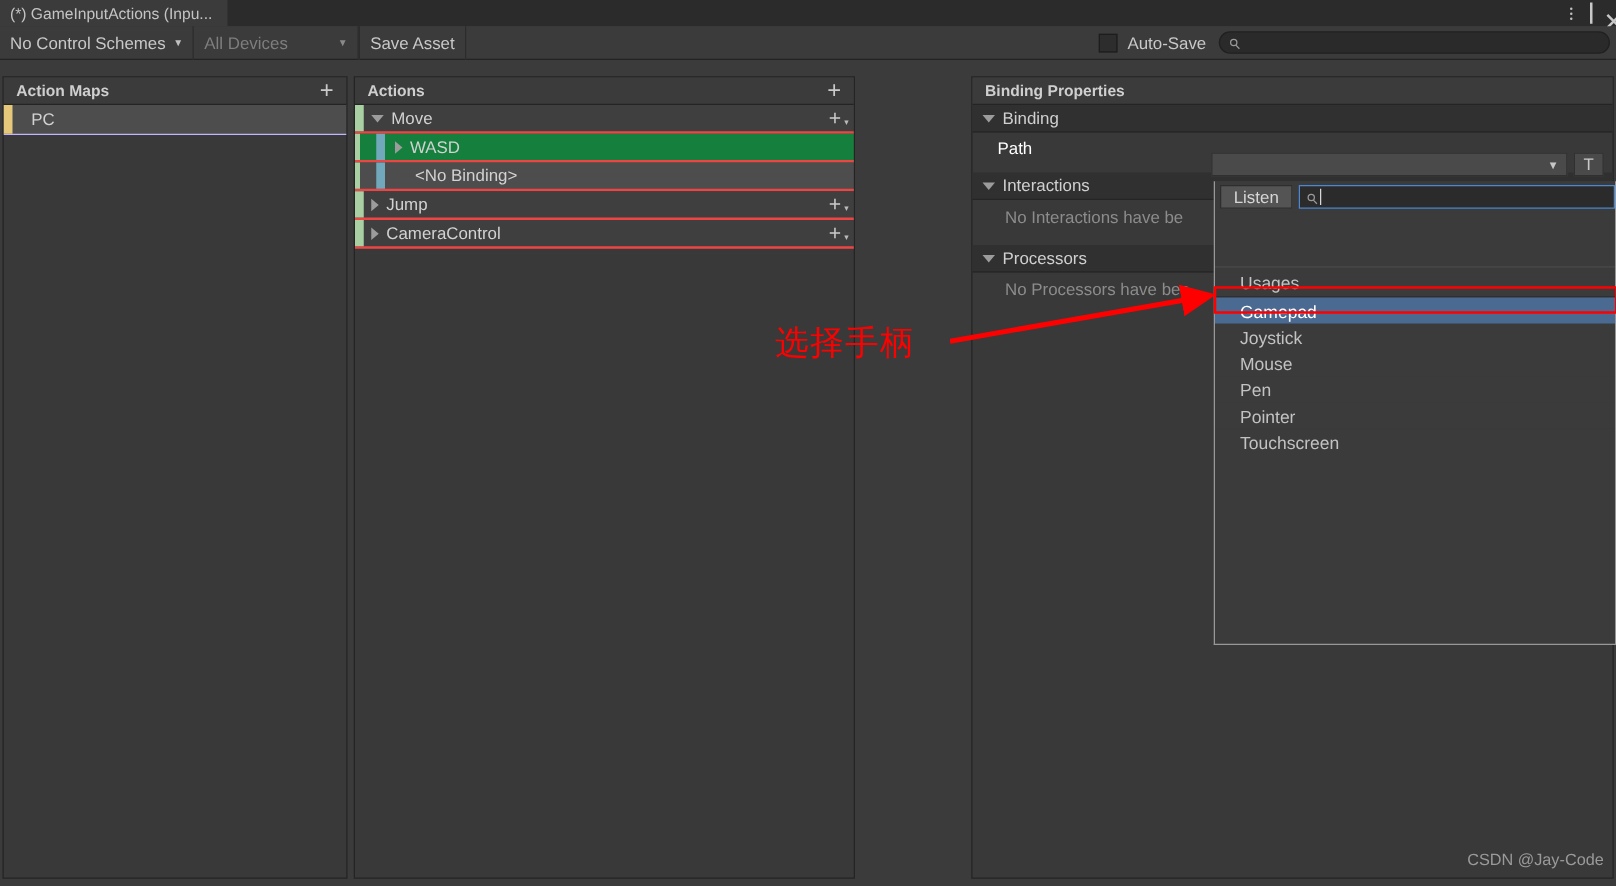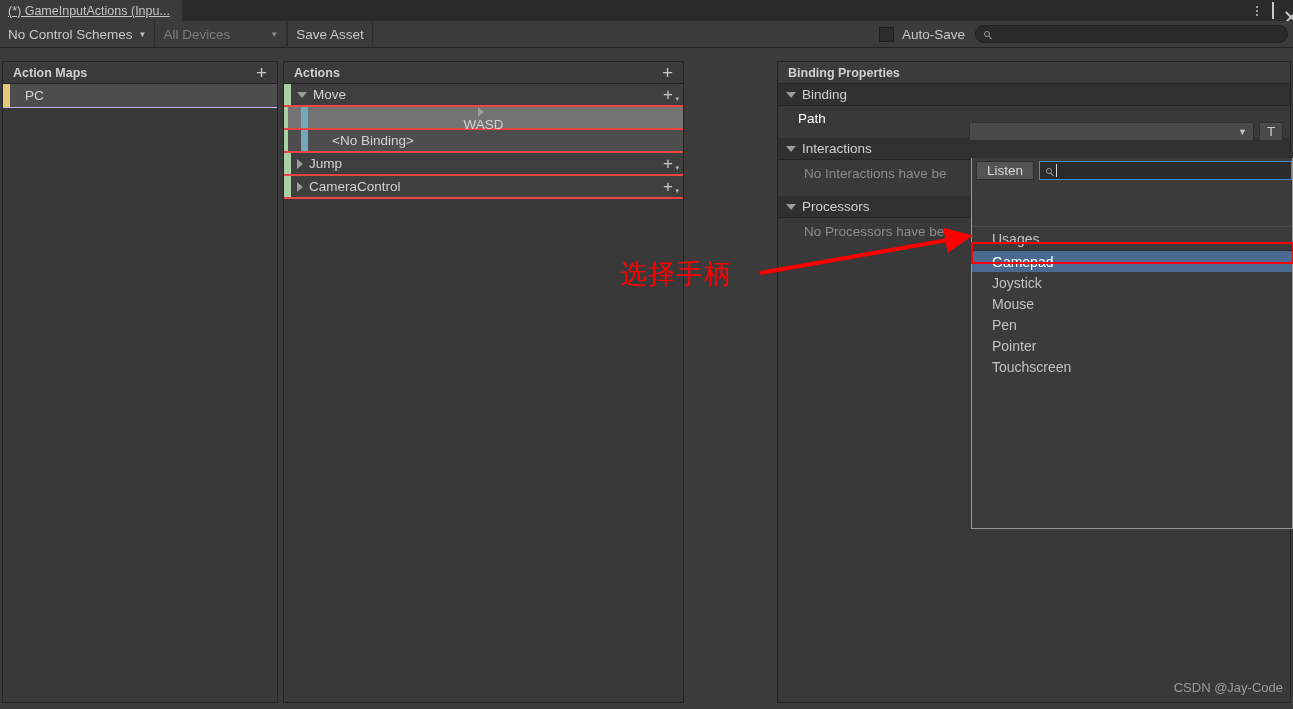--- a/index.html
+++ b/index.html
@@ -15,21 +15,21 @@
   
   .titlebar {
     position: absolute; left: 0; top: 0; width: 1293px; height: 21px;
     background: #2b2b2b;
   }
   .tab {
     position: absolute; left: 0; top: 0; height: 21px;
     padding: 0 12px 0 8px;
     background: #3b3b3b;
     display: flex; align-items: center;
-    color: #c4c4c4; font-size: 12.5px; white-space: nowrap; text-decoration: underline;
+    color: #c4c4c4; font-size: 12.5px; white-space: nowrap;
   }
   .winbtns {
     position: absolute; right: 4px; top: 0; height: 21px;
     display: flex; align-items: center; gap: 11px; padding-right: 4px;
   }
   .winbtn { color: #c8c8c8; font-size: 13px; line-height: 1; cursor: default; }
   .kebab { display:flex; flex-direction:column; gap:2px; padding: 0 3px;}
   .kebab i { display:block; width:2px; height:2px; background:#c0c0c0; border-radius:50%; }
   .maxbox { width: 11px; height: 10px; border: 1.6px solid #c8c8c8; }
   .xicon { position: relative; width: 12px; height: 12px; }
@@ -95,21 +95,21 @@
     position: absolute; left: 0; top: 0; bottom: 0; width: 7px; background: #e6c87a;
   }
 
   
   #panel-actions { left: 283px; top: 61px; width: 401px; height: 642px; }
   .act-row {
     position: relative; height: 23px; display: flex; align-items: center;
     border-bottom: 2px solid #ef4444; color: #d2d2d2; font-size: 13.5px;
   }
   .act-row.action   { background: #3f3f3f; }
-  .act-row.binding  { background: #737373; flex-direction: column; }
+  .act-row.binding  { background: #15803d; }
   .act-row.selected { background: #4d4d4d; }
   .act-accent { position: absolute; top: 0; bottom: 0; width: 7px; }
   .accent-green { background: #a9d0a2; }
   .accent-teal  { background: #72a8bb; }
   .tri {
     width: 0; height: 0; flex: none; margin-right: 6px;
   }
   .tri.down { border-left: 5px solid transparent; border-right: 5px solid transparent; border-top: 6px solid #9c9c9c; }
   .tri.right { border-top: 5px solid transparent; border-bottom: 5px solid transparent; border-left: 6px solid #9c9c9c; }
   .tri.blank { width: 10px; }
@@ -137,21 +137,21 @@
   .path-caret { font-size: 9px; color: #c6c6c6; }
   .t-btn {
     position: absolute; left: 481px; top: 60px; width: 24px; height: 19px;
     background: #4a4a4a; border: 1px solid #303030;
     display: flex; align-items: center; justify-content: center;
     color: #c9c9c9; font-size: 13.5px;
   }
 
   
   #popup {
-    position: absolute; left: 971px; top: 158px; width: 322px; height: 371px;
+    position: absolute; left: 971px; top: 145px; width: 322px; height: 371px;
     background: #3b3b3b; border: 1px solid #989898; border-top: none;
   }
   .popup-toolbar {
     height: 25px; display: flex; align-items: center; gap: 5px;
     padding: 3px 0 3px 4px; background: #3b3b3b;
   }
   .listen-btn {
     width: 58px; height: 19px; background: #545454; border: 1px solid #2e2e2e;
     display: flex; align-items: center; justify-content: center;
     color: #d6d6d6; font-size: 13.5px;

